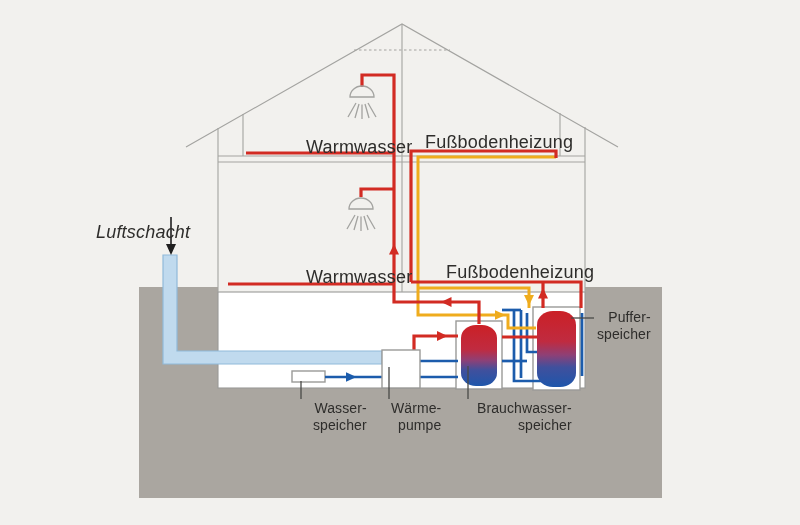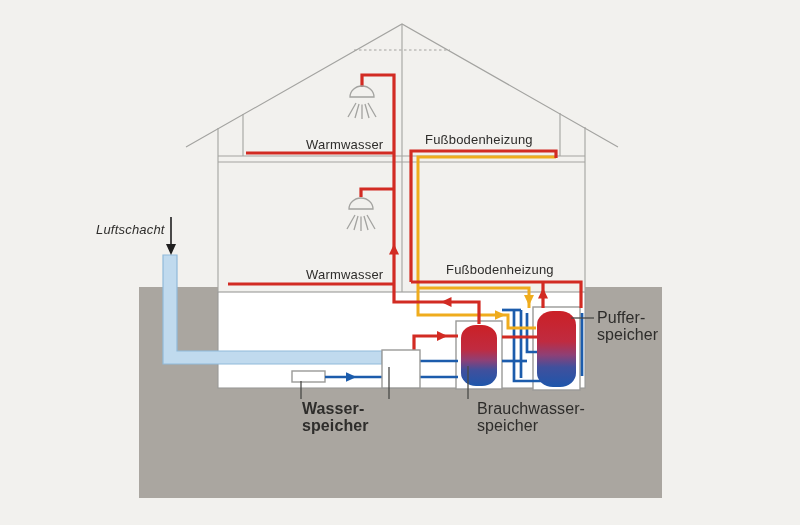--- a/index.html
+++ b/index.html
@@ -23,22 +23,22 @@
   .box{fill:#ffffff;stroke:var(--box_edge);stroke-width:1.4;}
   .ptr{stroke:var(--pointer_line);stroke-width:1.3;fill:none;}
   .shower{stroke:var(--structure_line);stroke-width:1.3;fill:none;}
   .blackline{stroke:#1f1f1f;stroke-width:1.6;fill:none;}
   .blackfill{fill:#1f1f1f;stroke:none;}
   
   .lbl{
     position:absolute;color:var(--text);white-space:nowrap;
     font-family:"Liberation Sans", sans-serif;
   }
-  .pipe-lbl{font-size:13px;letter-spacing:0.2px;}
-  .eq-lbl{font-size:16px;line-height:17px;letter-spacing:0.1px;}
+  .pipe-lbl{font-size:18px;letter-spacing:0.2px;}
+  .eq-lbl{font-size:14px;line-height:17px;letter-spacing:0.1px;text-align:right;}
 </style>
 </head>
 <body>
 
 <div class="stage">
   <svg width="800" height="525" viewBox="0 0 800 525">
     <defs>
       <linearGradient id="gradTank" x1="0" y1="0" x2="0" y2="1">
         <stop offset="0" stop-color="#cb2026"></stop>
         <stop offset="0.40" stop-color="#c02b40"></stop>
@@ -136,23 +136,27 @@
       <path class="ptr" d="M571,318 L594,318"></path>
     </g>
   </svg>
 
   <div class="lbl pipe-lbl" style="left:96px;top:222px;font-style:italic;">Luftschacht</div>
   <div class="lbl pipe-lbl" style="left:306px;top:137px;">Warmwasser</div>
   <div class="lbl pipe-lbl" style="left:425px;top:132px;">Fußbodenheizung</div>
   <div class="lbl pipe-lbl" style="left:306px;top:267px;">Warmwasser</div>
   <div class="lbl pipe-lbl" style="left:446px;top:262px;">Fußbodenheizung</div>
 
-  <div class="lbl eq-lbl" style="left:302px;top:400px;font-weight:bold;">
+  <div class="lbl eq-lbl" style="left:313px;top:400px;">
     <div>Wasser-</div>
     <div>speicher</div>
+  </div>
+  <div class="lbl eq-lbl" style="left:391px;top:400px;">
+    <div>Wärme-</div>
+    <div>pumpe</div>
   </div>
   <div class="lbl eq-lbl" style="left:477px;top:400px;">
     <div>Brauchwasser-</div>
     <div>speicher</div>
   </div>
   <div class="lbl eq-lbl" style="left:597px;top:309px;">
     <div>Puffer-</div>
     <div>speicher</div>
   </div>
 </div>

